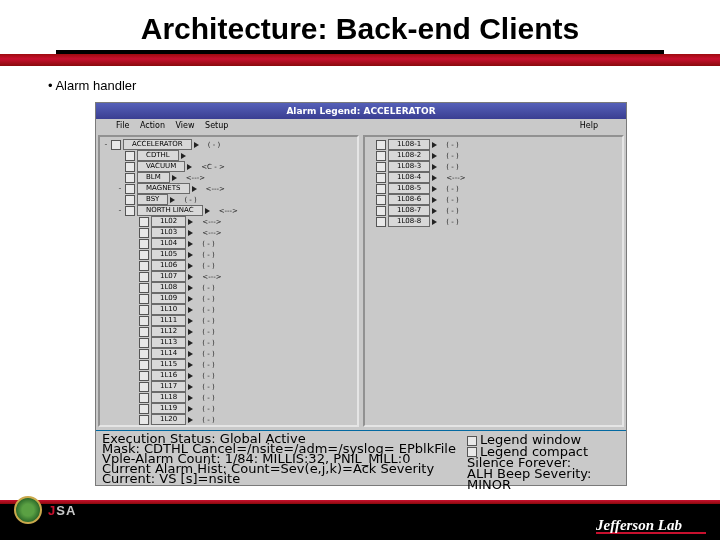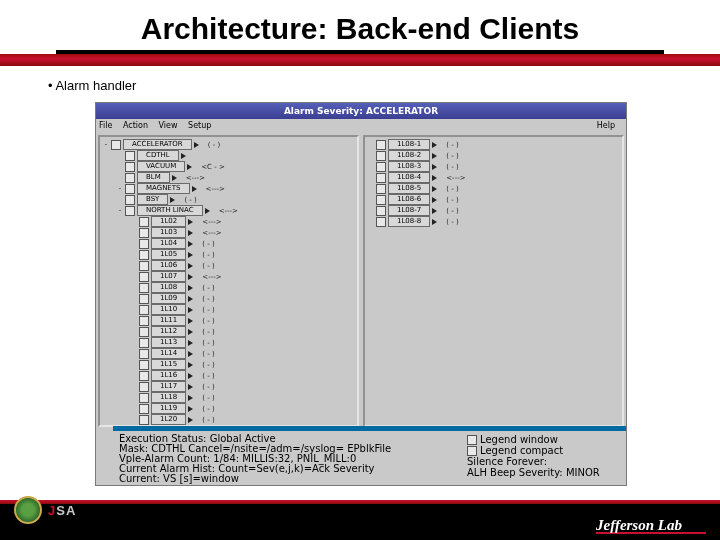--- a/index.html
+++ b/index.html
@@ -3,33 +3,33 @@
 <meta charset="utf-8">
 <style>
   html,body{margin:0;padding:0;width:720px;height:540px;font-family:Arial,Helvetica,sans-serif;background:#fff;overflow:hidden}
   .slide{position:relative;width:720px;height:540px;background:#fff}
   .title{font-size:30px;font-weight:bold;color:#000;position:absolute;top:12px;left:0;width:720px;text-align:center}
   .title-under{position:absolute;top:50px;left:56px;width:608px;height:4px;background:#000}
   .red-band{position:absolute;top:54px;left:0;width:720px;height:12px;background:linear-gradient(#9e0b0f,#c8102e 40%,#8a0a0d)}
   .bullet{position:absolute;top:78px;left:48px;font-size:13px;color:#000}
   .shot{position:absolute;top:102px;left:95px;width:530px;height:382px;background:#c9c9c9;border:1px solid #7a7a7a;font-family:"Lucida Sans","DejaVu Sans",sans-serif;font-size:8px;color:#000}
   .tbar{height:16px;background:linear-gradient(#5560b8,#3a3e92);color:#fff;text-align:center;font-size:9px;line-height:16px;font-weight:bold}
-  .mbar{height:14px;background:#c9c9c9;border-bottom:3px solid #0f172a;padding:0 3px;line-height:14px;display:flex;justify-content:space-between}
+  .mbar{height:14px;background:#c9c9c9;border-bottom:3px solid #0f172a;padding:0 20px;line-height:14px;display:flex;justify-content:space-between}
   .mbar span{margin-right:8px}
   .panes{position:absolute;top:30px;left:0;right:0;bottom:56px;background:#c9c9c9;display:flex}
   .pane{flex:1;border:2px inset #e5e5e5;margin:2px;background:#c9c9c9;overflow:hidden;padding:2px 3px}
   .row{height:11px;display:flex;align-items:center;gap:2px;white-space:nowrap}
   .ind{margin-left:14px}
   .ind2{margin-left:28px}
   .cb{width:8px;height:8px;border:1px solid #555;background:#e8e8e8;display:inline-block;flex:0 0 8px}
   .dash{width:6px;text-align:center;color:#555;flex:0 0 6px}
   .lbl{display:inline-block;border:1px solid #6a6a6a;background:#d8d8d8;padding:0 8px;height:9px;line-height:9px;font-size:7px}
   .arrow{width:0;height:0;border-top:3px solid transparent;border-bottom:3px solid transparent;border-left:5px solid #222;display:inline-block;flex:0 0 5px}
   .sev{font-size:7px;color:#222;margin-left:2px}
-  .status{position:absolute;left:17px;right:0;bottom:0;height:54px;border-top:5px solid #0369a1;background:#c9c9c9;display:flex;font-size:10px}
+  .status{position:absolute;left:0;right:0;bottom:0;height:54px;border-top:1px solid #0369a1;background:#c9c9c9;display:flex;font-size:13px}
   .sl{flex:1;padding:3px 6px;line-height:10px}
   .sr{width:155px;padding:3px 4px;line-height:11px}
   .chk{width:8px;height:8px;border:1px solid #555;background:#e8e8e8;display:inline-block;margin-right:3px;vertical-align:middle}
   .footer{position:absolute;left:0;bottom:0;width:720px;height:36px;background:#000}
   .footer-red{position:absolute;left:0;bottom:36px;width:720px;height:4px;background:linear-gradient(#c8102e,#8a0a0d)}
   .jlab{position:absolute;right:14px;bottom:6px;color:#fff;font-style:italic;font-weight:bold;font-family:Georgia,serif;font-size:15px}
   .jlab::after{content:"";display:block;width:110px;height:2px;background:#c8102e;margin-top:-2px}
   .logos{position:absolute;left:14px;bottom:16px;display:flex;gap:6px;align-items:center}
   .badge{width:24px;height:24px;border-radius:50%;background:radial-gradient(circle,#5aa043 35%,#2d6b2a 70%);border:2px solid #caa94c}
   .jsa{color:#c8c8c8;font-size:13px;font-weight:bold;letter-spacing:1px}
@@ -40,21 +40,21 @@
 
 <div class="slide">
 
   <div class="title">Architecture: Back-end Clients</div>
   <div class="title-under"></div>
   <div class="red-band"></div>
 
   <div class="bullet">•  Alarm handler</div>
 
   <div class="shot">
-    <div class="tbar">Alarm Severity: ACCELERATOR</div>
+    <div class="tbar">Alarm Legend: ACCELERATOR</div>
     <div class="mbar">
       <div>
         <span>File</span>
         <span>Action</span>
         <span>View</span>
         <span>Setup</span>
       </div>
       <div>
         <span>Help</span>
       </div>
@@ -310,21 +310,21 @@
           </div>
         </div>
     </div>
 
     <div class="status">
       <div class="sl">
         <div>Execution Status:  Global Active</div>
         <div>Mask:  CDTHL     Cancel=/nsite=/adm=/syslog=     EPblkFile</div>
         <div>Vple-Alarm Count:  1/84:  MILLIS:32, PNIL_MILL:0</div>
         <div>Current Alarm Hist:  Count=Sev(e,j,k)=Ack Severity</div>
-        <div>Current:  VS [s]=window</div>
+        <div>Current:  VS [s]=nsite</div>
       </div>
       <div class="sr">
         <div><span class="chk"></span><span>Legend window</span></div>
         <div><span class="chk"></span><span>Legend compact</span></div>
         <div>Silence Forever:</div>
         <div>ALH Beep Severity:  MINOR</div>
       </div>
     </div>
   </div>
 

